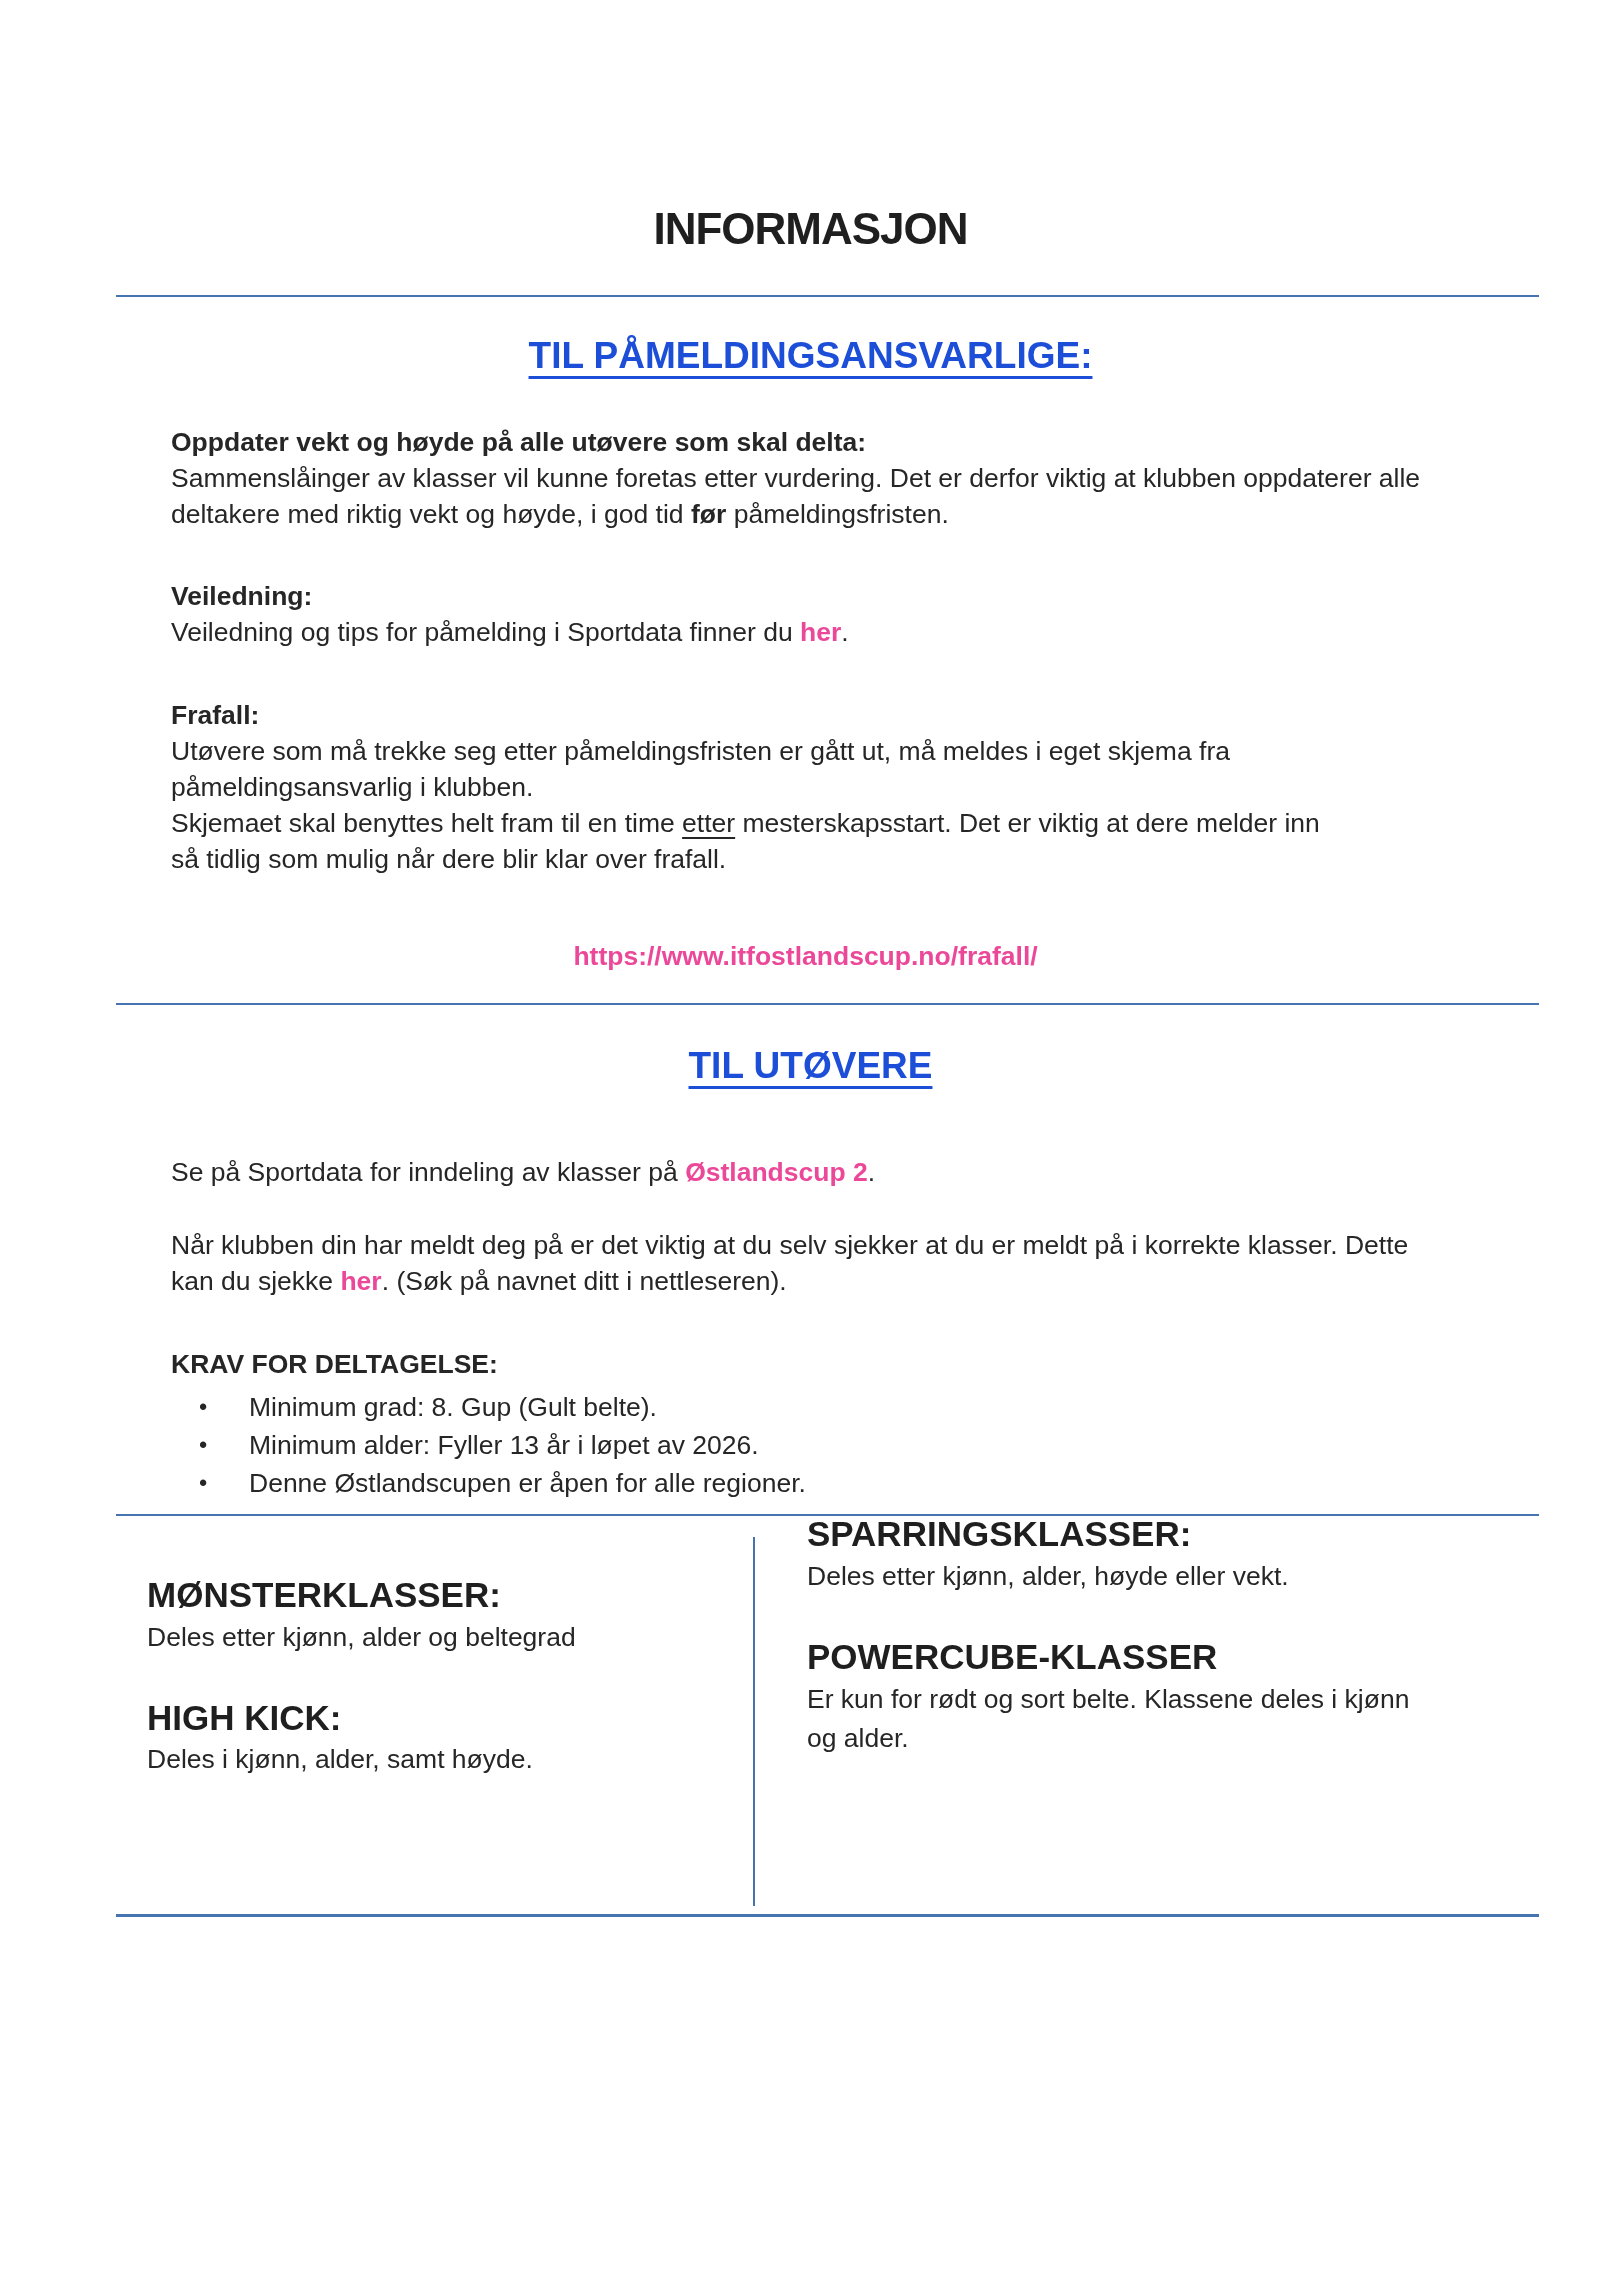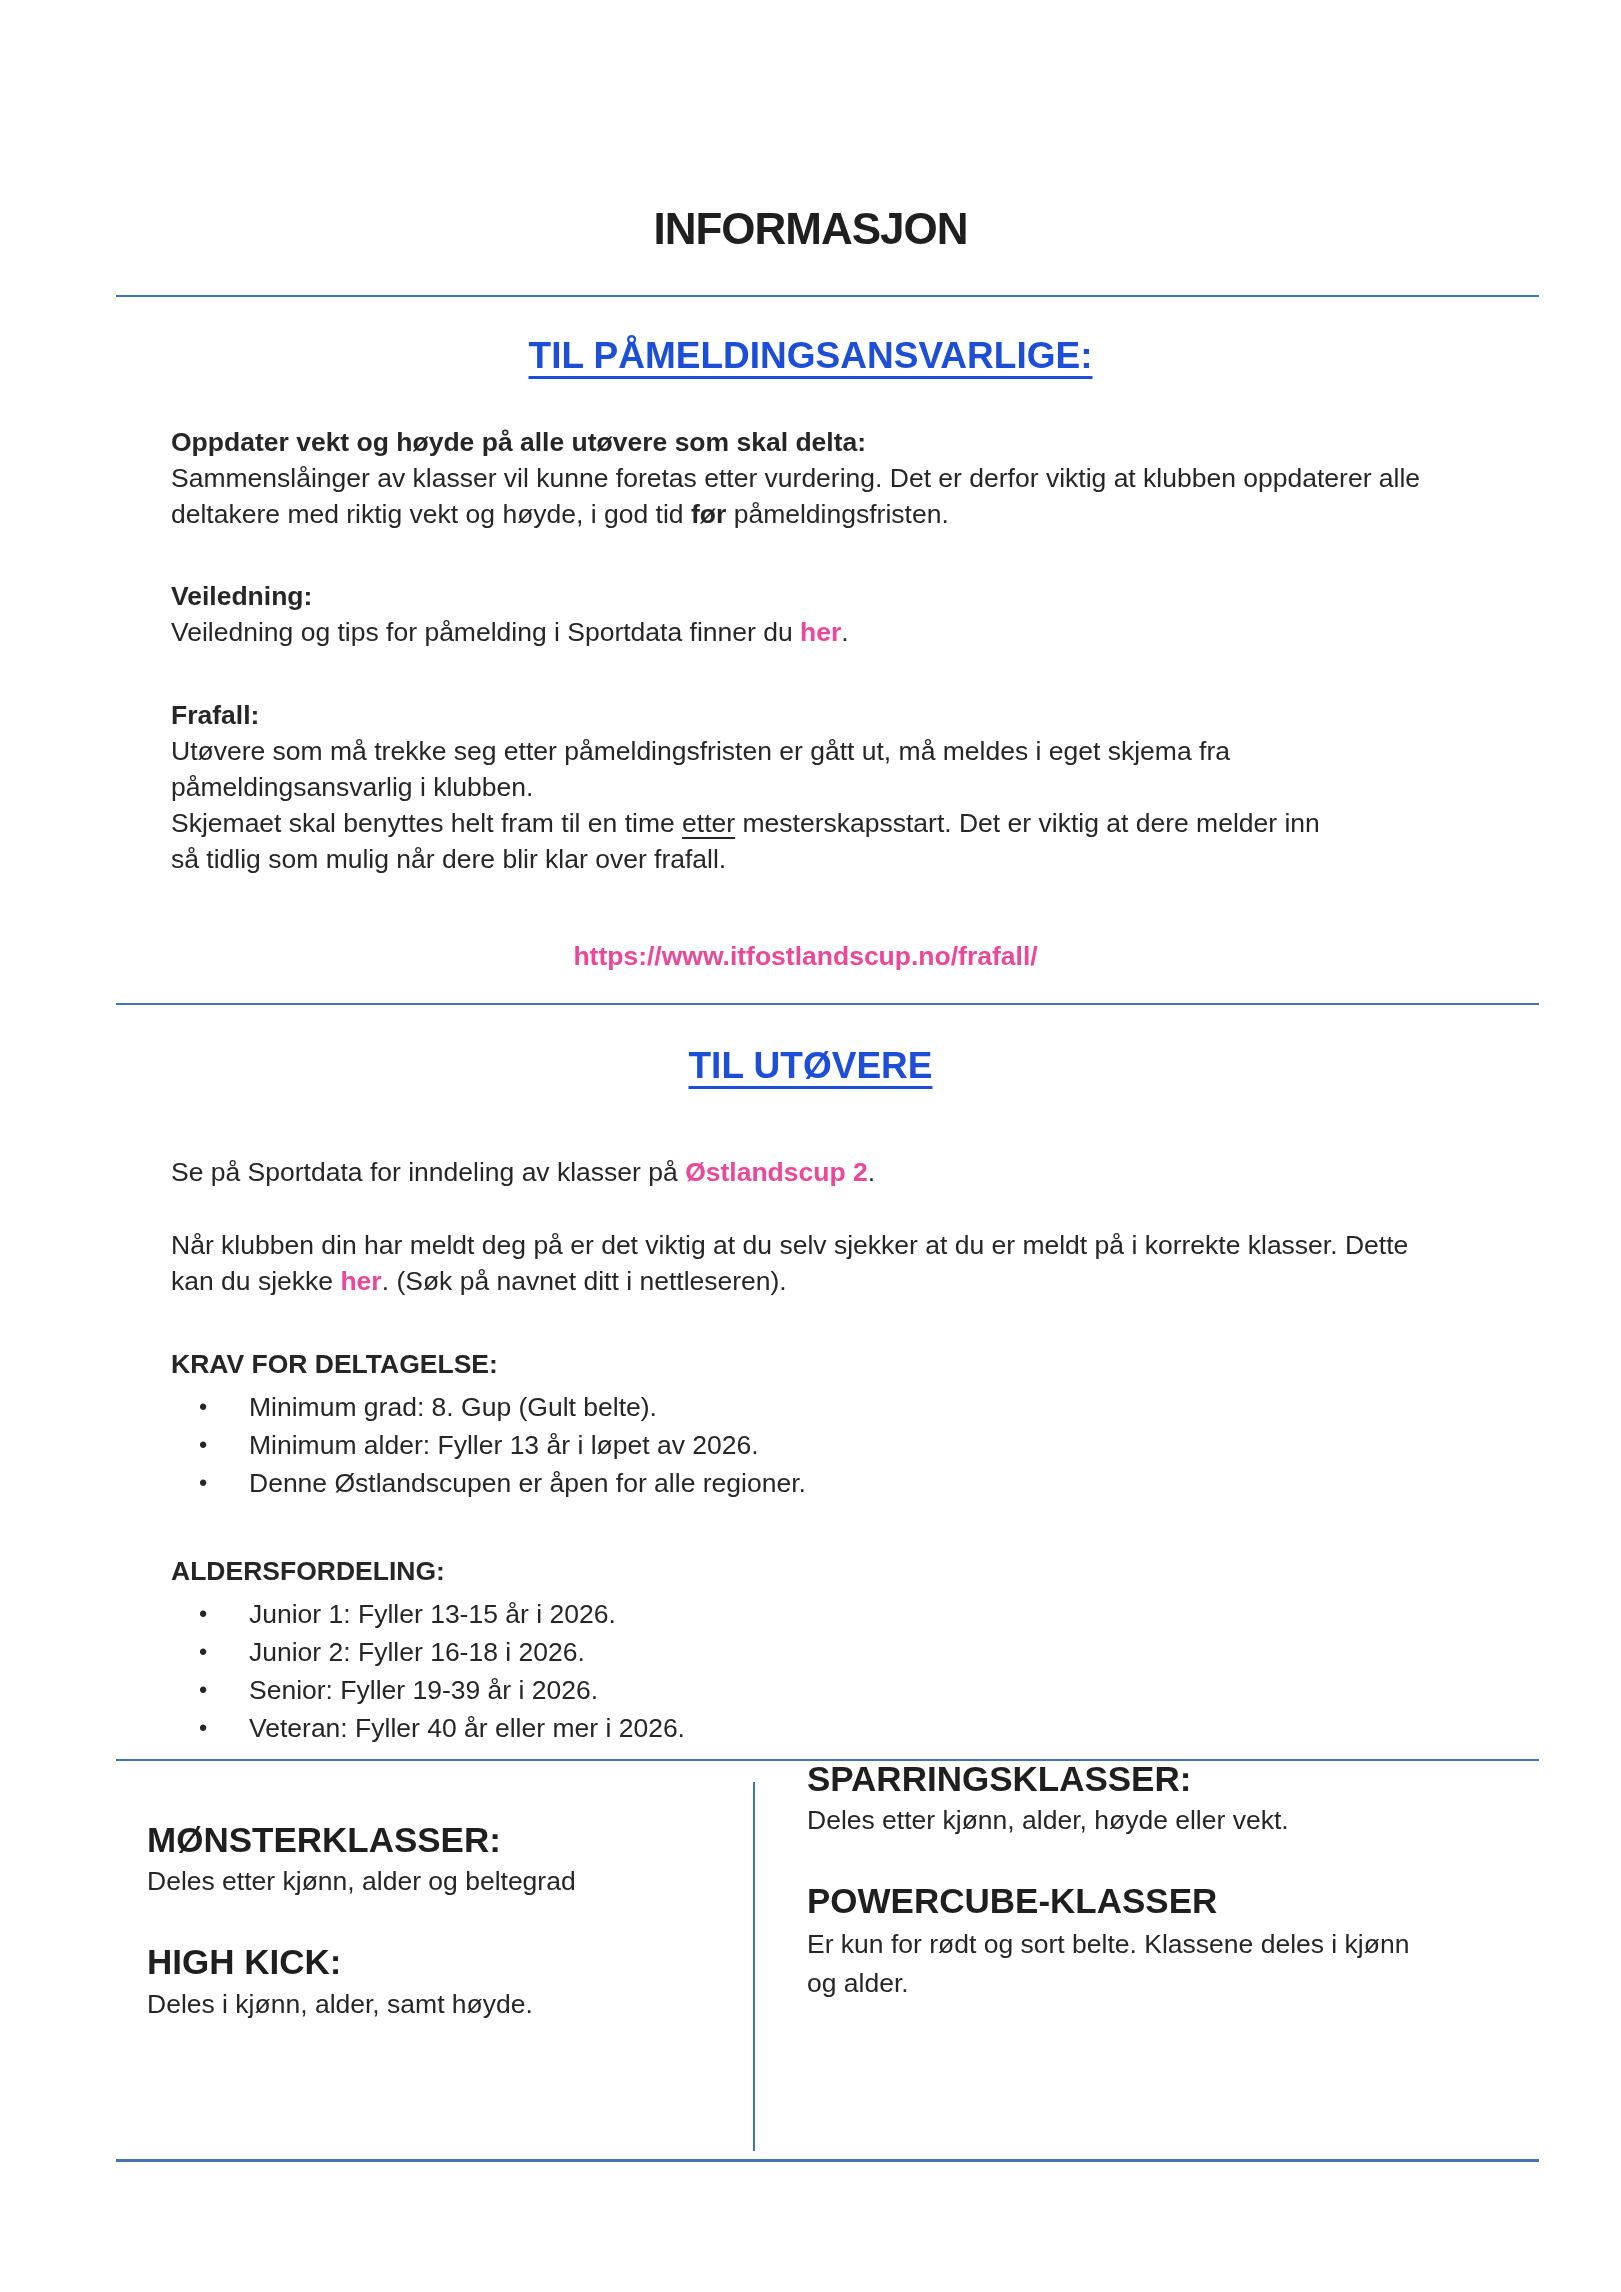--- a/index.html
+++ b/index.html
@@ -136,29 +136,20 @@
 
     <div class="p-krav">
       <div class="line b">KRAV FOR DELTAGELSE:</div>
       <ul class="doc-list">
         <li>Minimum grad: 8. Gup (Gult belte).</li>
         <li>Minimum alder: Fyller 13 år i løpet av 2026.</li>
         <li>Denne Østlandscupen er åpen for alle regioner.</li>
       </ul>
     </div>
 
-    <div class="p-alder">
-      <div class="line b">ALDERSFORDELING:</div>
-      <ul class="doc-list">
-        <li>Junior 1: Fyller 13-15 år i 2026.</li>
-        <li>Junior 2: Fyller 16-18 i 2026.</li>
-        <li>Senior: Fyller 19-39 år i 2026.</li>
-        <li>Veteran: Fyller 40 år eller mer i 2026.</li>
-      </ul>
-    </div>
 
   </div>
 
   <div class="hrule rule-cols"></div>
 
   <div class="cols">
 
     <div class="col col-left">
       <div>
         <h3>MØNSTERKLASSER:</h3>

